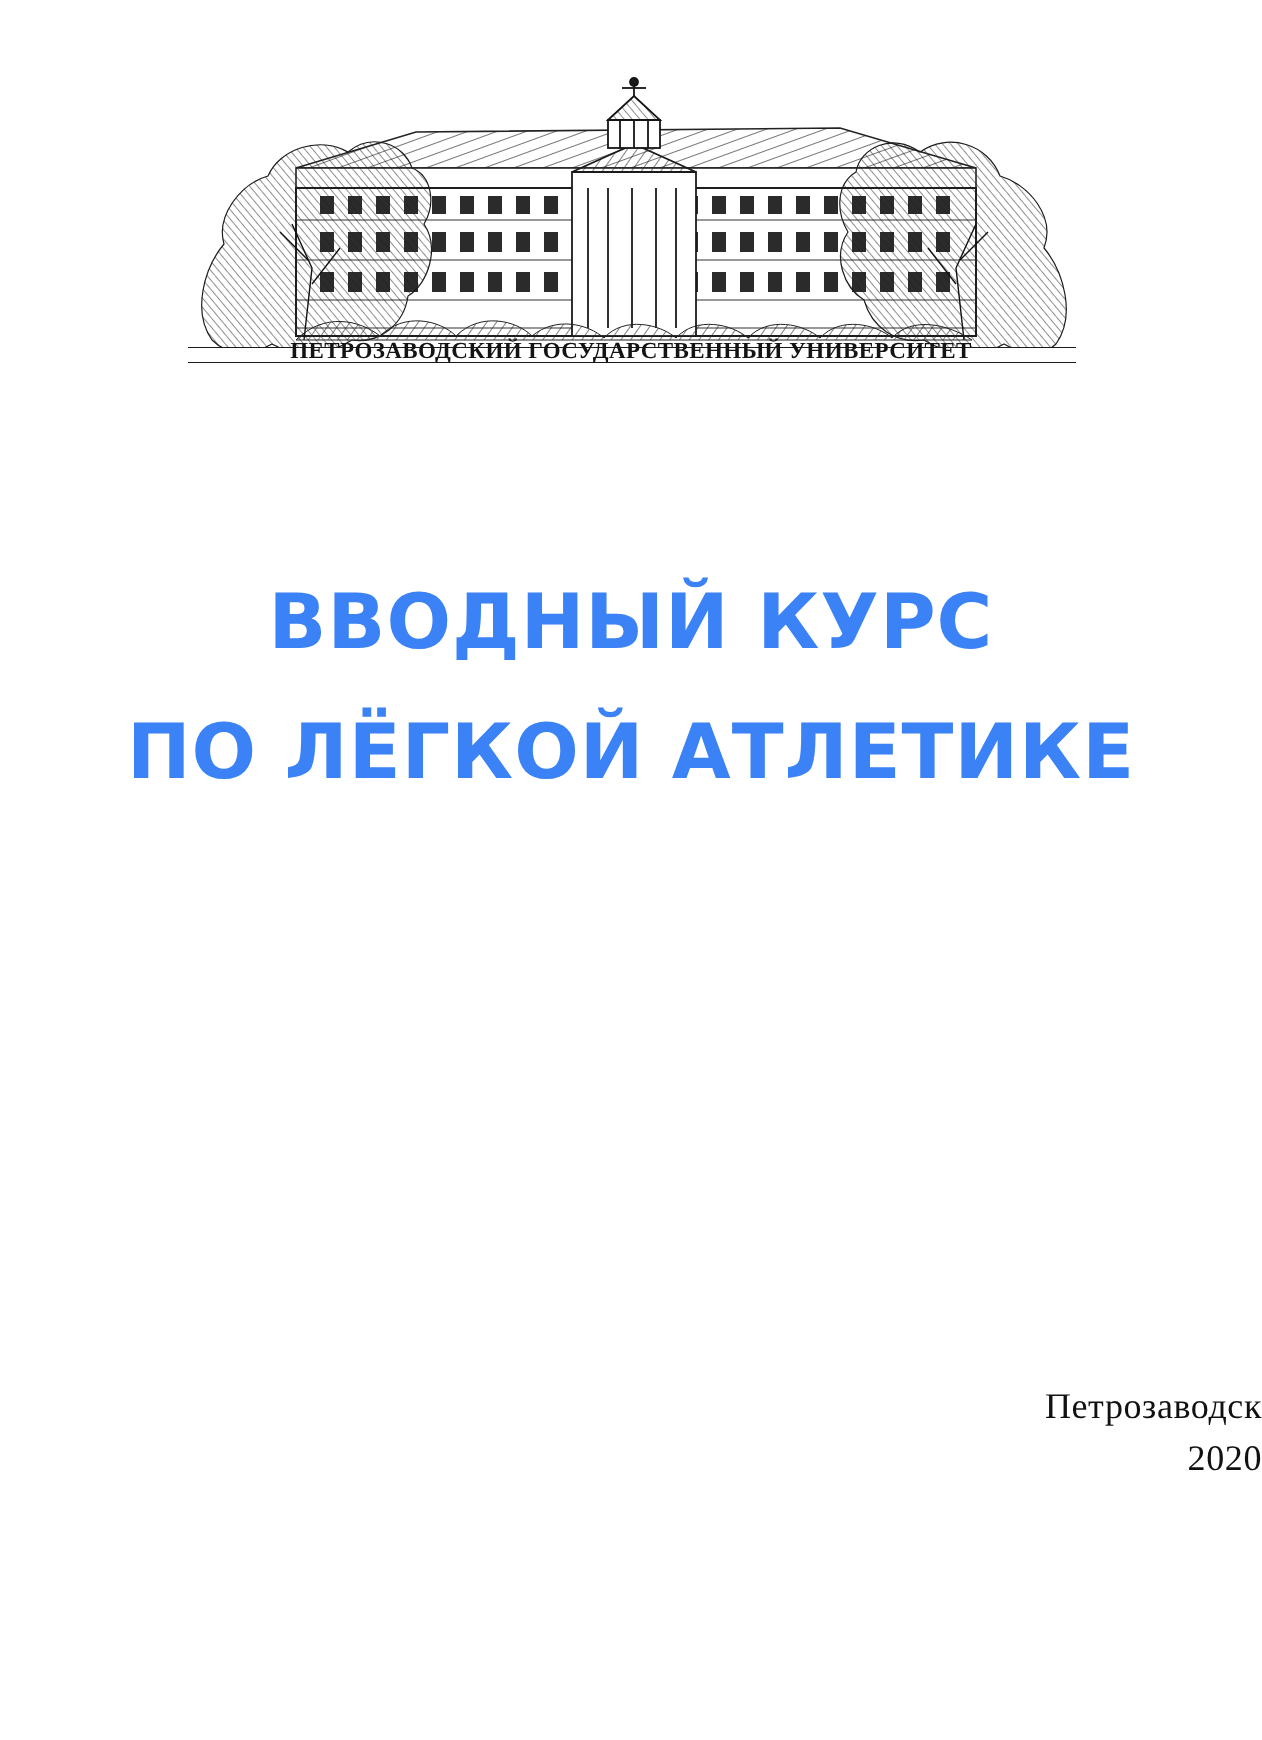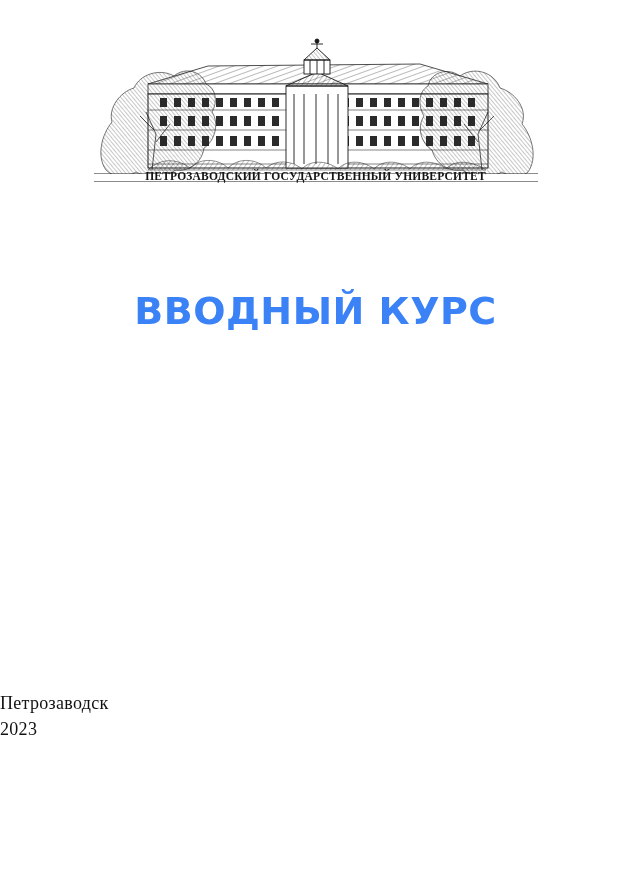--- a/index.html
+++ b/index.html
@@ -75,21 +75,21 @@
   .title-line + .title-line {
     margin-top: 27px;
   }
 
   
   .imprint {
     position: absolute;
     bottom: 44px;
     left: 0;
     width: 631px;
-    text-align: left;
+    text-align: right;
     font-family: "Liberation Serif", serif;
     font-size: 18px;
     line-height: 1.45;
     color: #111111;
   }
   .imprint div {
     letter-spacing: 0.3px;
   }
 </style>
 </head>
@@ -258,20 +258,21 @@
         <line x1="4" y1="136" x2="448" y2="136" stroke="#1a1a1a" stroke-width="1"></line>
         <line x1="4" y1="143" x2="448" y2="143" stroke="#1a1a1a" stroke-width="1"></line>
         <rect x="4" y="136" width="444" height="7" fill="#ffffff"></rect>
       </svg>
       <div class="emblem-caption">ПЕТРОЗАВОДСКИЙ ГОСУДАРСТВЕННЫЙ УНИВЕРСИТЕТ</div>
     </div>
   </div>
 
   <div class="title-block">
     <div class="title-line">ВВОДНЫЙ КУРС</div>
+    <div class="title-line">ПО ЛЁГКОЙ АТЛЕТИКЕ</div>
   </div>
 
   <div class="imprint">
     <div>Петрозаводск</div>
-    <div>2023</div>
+    <div>2020</div>
   </div>
 
 </div>
 
 </body></html>

